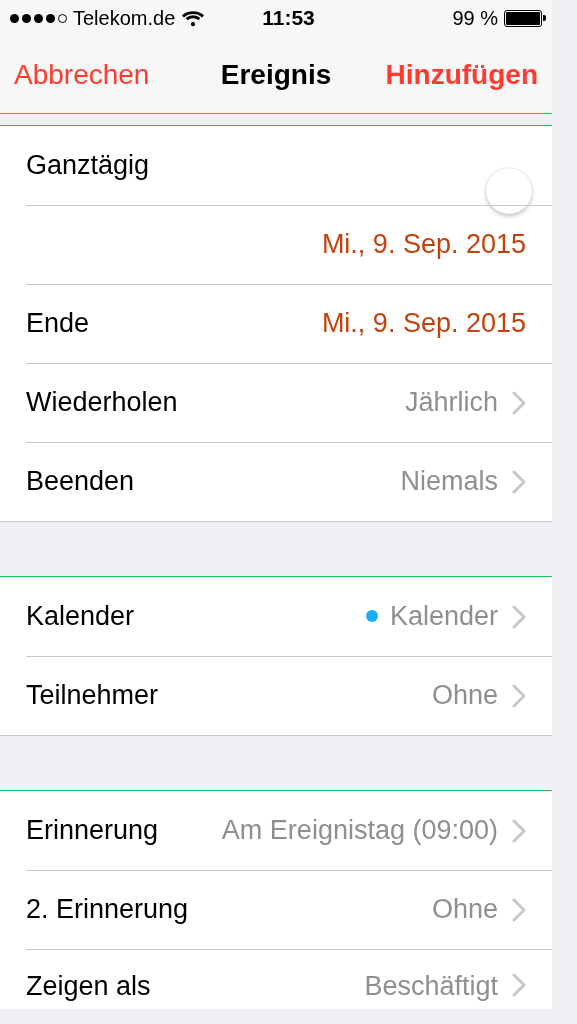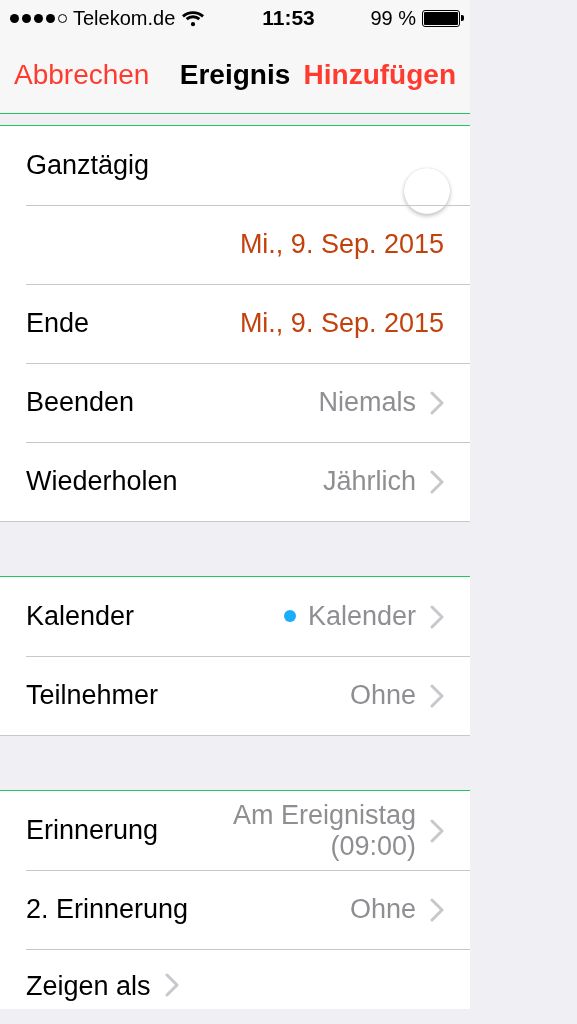--- a/index.html
+++ b/index.html
@@ -1,17 +1,17 @@
 <!DOCTYPE html>
 <html><head>
 <meta charset="utf-8">
 <style>
   * { box-sizing: border-box; margin: 0; padding: 0; }
   html, body { width: 577px; height: 1024px; font-family: -apple-system, "Helvetica Neue", Helvetica, Arial, sans-serif; background: #efeff4; color: #000; -webkit-font-smoothing: antialiased; }
-  .screen { width: 470px; height: 1024px; display: flex; flex-direction: column; overflow: hidden; }
+  .screen { width: 552px; height: 1024px; display: flex; flex-direction: column; overflow: hidden; }
 
   
   .statusbar { height: 36px; background: #f7f7f8; display: flex; align-items: center; justify-content: space-between; padding: 0 10px; font-size: 20px; font-weight: 500; }
   .sb-left, .sb-right { display: flex; align-items: center; gap: 6px; }
   .sb-center { position: absolute; left: 50%; transform: translateX(-50%); font-weight: 600; font-size: 21px; }
   .signal { display: flex; gap: 3px; align-items: center; }
   .dot { width: 9px; height: 9px; border-radius: 50%; background: #000; }
   .dot.empty { background: transparent; border: 1.5px solid #000; }
   .carrier { font-size: 20px; }
   .wifi svg { display: block; }
@@ -103,31 +103,31 @@
       </span>
     </div>
     <div class="row">
       <span class="value">Mi., 9. Sep. 2015</span>
     </div>
     <div class="row">
       <span class="label">Ende</span>
       <span class="value">Mi., 9. Sep. 2015</span>
     </div>
     <div class="row">
-      <span class="label">Beenden</span>
-      <span class="value secondary">Niemals</span>
+      <span class="label">Wiederholen</span>
+      <span class="value secondary">Jährlich</span>
       <span class="chev">
           <svg width="14" height="24" viewBox="0 0 14 24">
             <path d="M2 2l10 10L2 22" stroke="#c7c7cc" stroke-width="3" fill="none" stroke-linecap="round" stroke-linejoin="round"></path>
           </svg>
         </span>
     </div>
     <div class="row">
-      <span class="label">Wiederholen</span>
-      <span class="value secondary">Jährlich</span>
+      <span class="label">Beenden</span>
+      <span class="value secondary">Niemals</span>
       <span class="chev">
           <svg width="14" height="24" viewBox="0 0 14 24">
             <path d="M2 2l10 10L2 22" stroke="#c7c7cc" stroke-width="3" fill="none" stroke-linecap="round" stroke-linejoin="round"></path>
           </svg>
         </span>
     </div>
   </div>
 
   <div class="group-gap"></div>
 
@@ -170,20 +170,21 @@
       <span class="label">2. Erinnerung</span>
       <span class="value secondary">Ohne</span>
       <span class="chev">
           <svg width="14" height="24" viewBox="0 0 14 24">
             <path d="M2 2l10 10L2 22" stroke="#c7c7cc" stroke-width="3" fill="none" stroke-linecap="round" stroke-linejoin="round"></path>
           </svg>
         </span>
     </div>
     <div class="row last-cut">
       <span class="label">Zeigen als</span>
+      <span class="value secondary">Beschäftigt</span>
       <span class="chev" style="margin-top:2px;">
           <svg width="14" height="24" viewBox="0 0 14 24">
             <path d="M2 2l10 10L2 22" stroke="#c7c7cc" stroke-width="3" fill="none" stroke-linecap="round" stroke-linejoin="round"></path>
           </svg>
         </span>
     </div>
   </div>
 
 </div>
 

